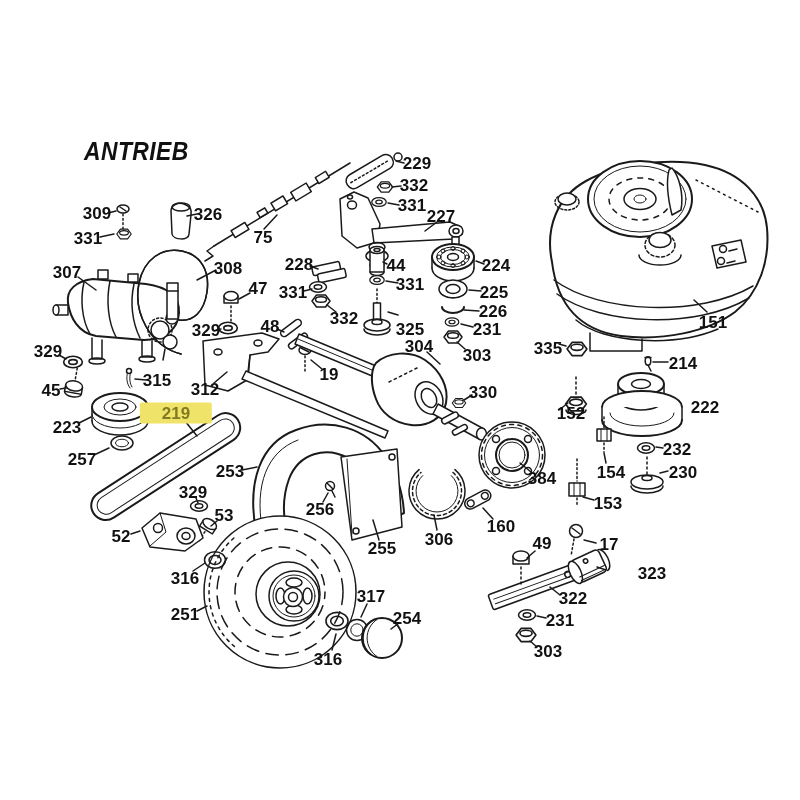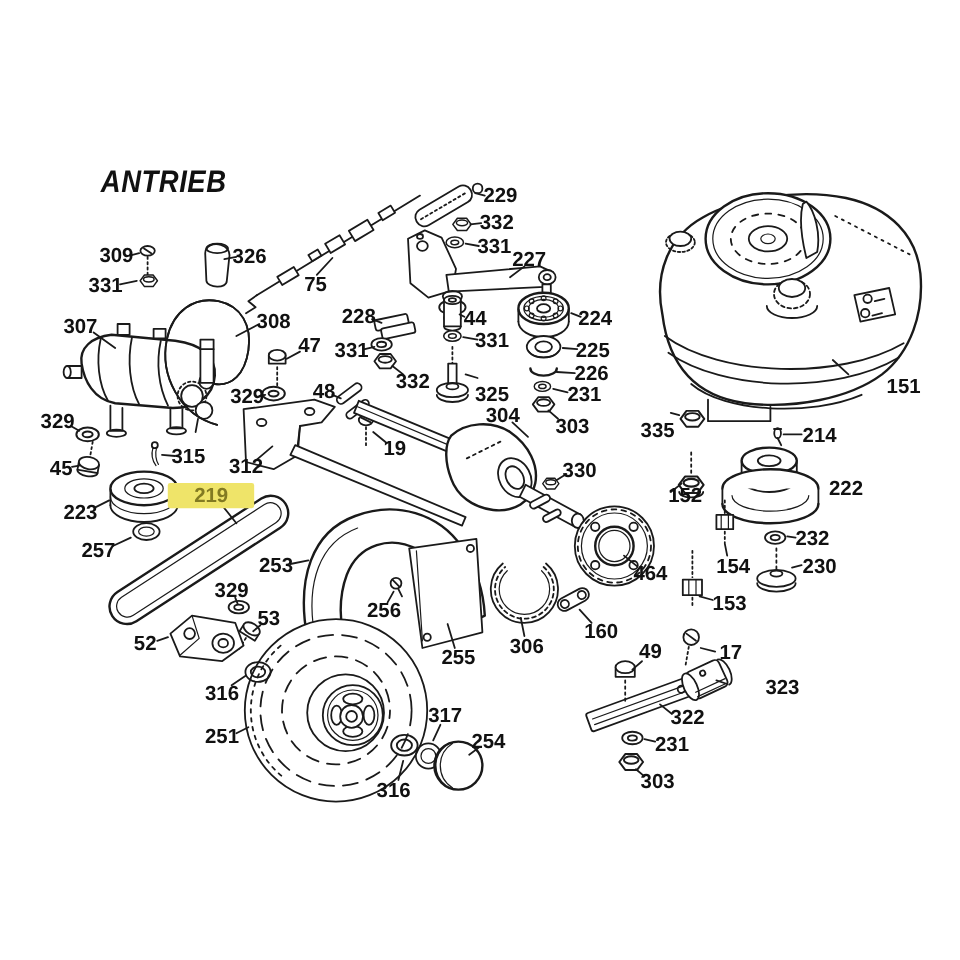--- a/index.html
+++ b/index.html
@@ -507,24 +507,24 @@
       <div class="plabel" style="left: 230px; top: 471px;">253</div>
       <div class="plabel" style="left: 193px; top: 492px;">329</div>
       <div class="plabel" style="left: 224px; top: 515px;">53</div>
       <div class="plabel" style="left: 121px; top: 536px;">52</div>
       <div class="plabel" style="left: 320px; top: 509px;">256</div>
       <div class="plabel" style="left: 382px; top: 548px;">255</div>
       <div class="plabel" style="left: 439px; top: 539px;">306</div>
       <div class="plabel" style="left: 501px; top: 526px;">160</div>
       <div class="plabel" style="left: 419px; top: 346px;">304</div>
       <div class="plabel" style="left: 483px; top: 392px;">330</div>
-      <div class="plabel" style="left: 542px; top: 478px;">464</div>
+      <div class="plabel" style="left: 542px; top: 478px;">384</div>
       <div class="plabel" style="left: 571px; top: 413px;">152</div>
-      <div class="plabel" style="left: 548px; top: 359px;">335</div>
-      <div class="plabel" style="left: 713px; top: 322px; margin-left: 40px;">151</div>
+      <div class="plabel" style="left: 548px; top: 348px;">335</div>
+      <div class="plabel" style="left: 713px; top: 322px;">151</div>
       <div class="plabel" style="left: 683px; top: 363px;">214</div>
       <div class="plabel" style="left: 698px; top: 407px; padding-left: 16px;">222</div>
       <div class="plabel" style="left: 677px; top: 449px;">232</div>
       <div class="plabel" style="left: 683px; top: 472px;">230</div>
       <div class="plabel" style="left: 611px; top: 472px;">154</div>
       <div class="plabel" style="left: 608px; top: 503px;">153</div>
       <div class="plabel" style="left: 542px; top: 543px;">49</div>
       <div class="plabel" style="left: 609px; top: 544px;">17</div>
       <div class="plabel" style="left: 652px; top: 573px;">323</div>
       <div class="plabel" style="left: 573px; top: 598px;">322</div>

